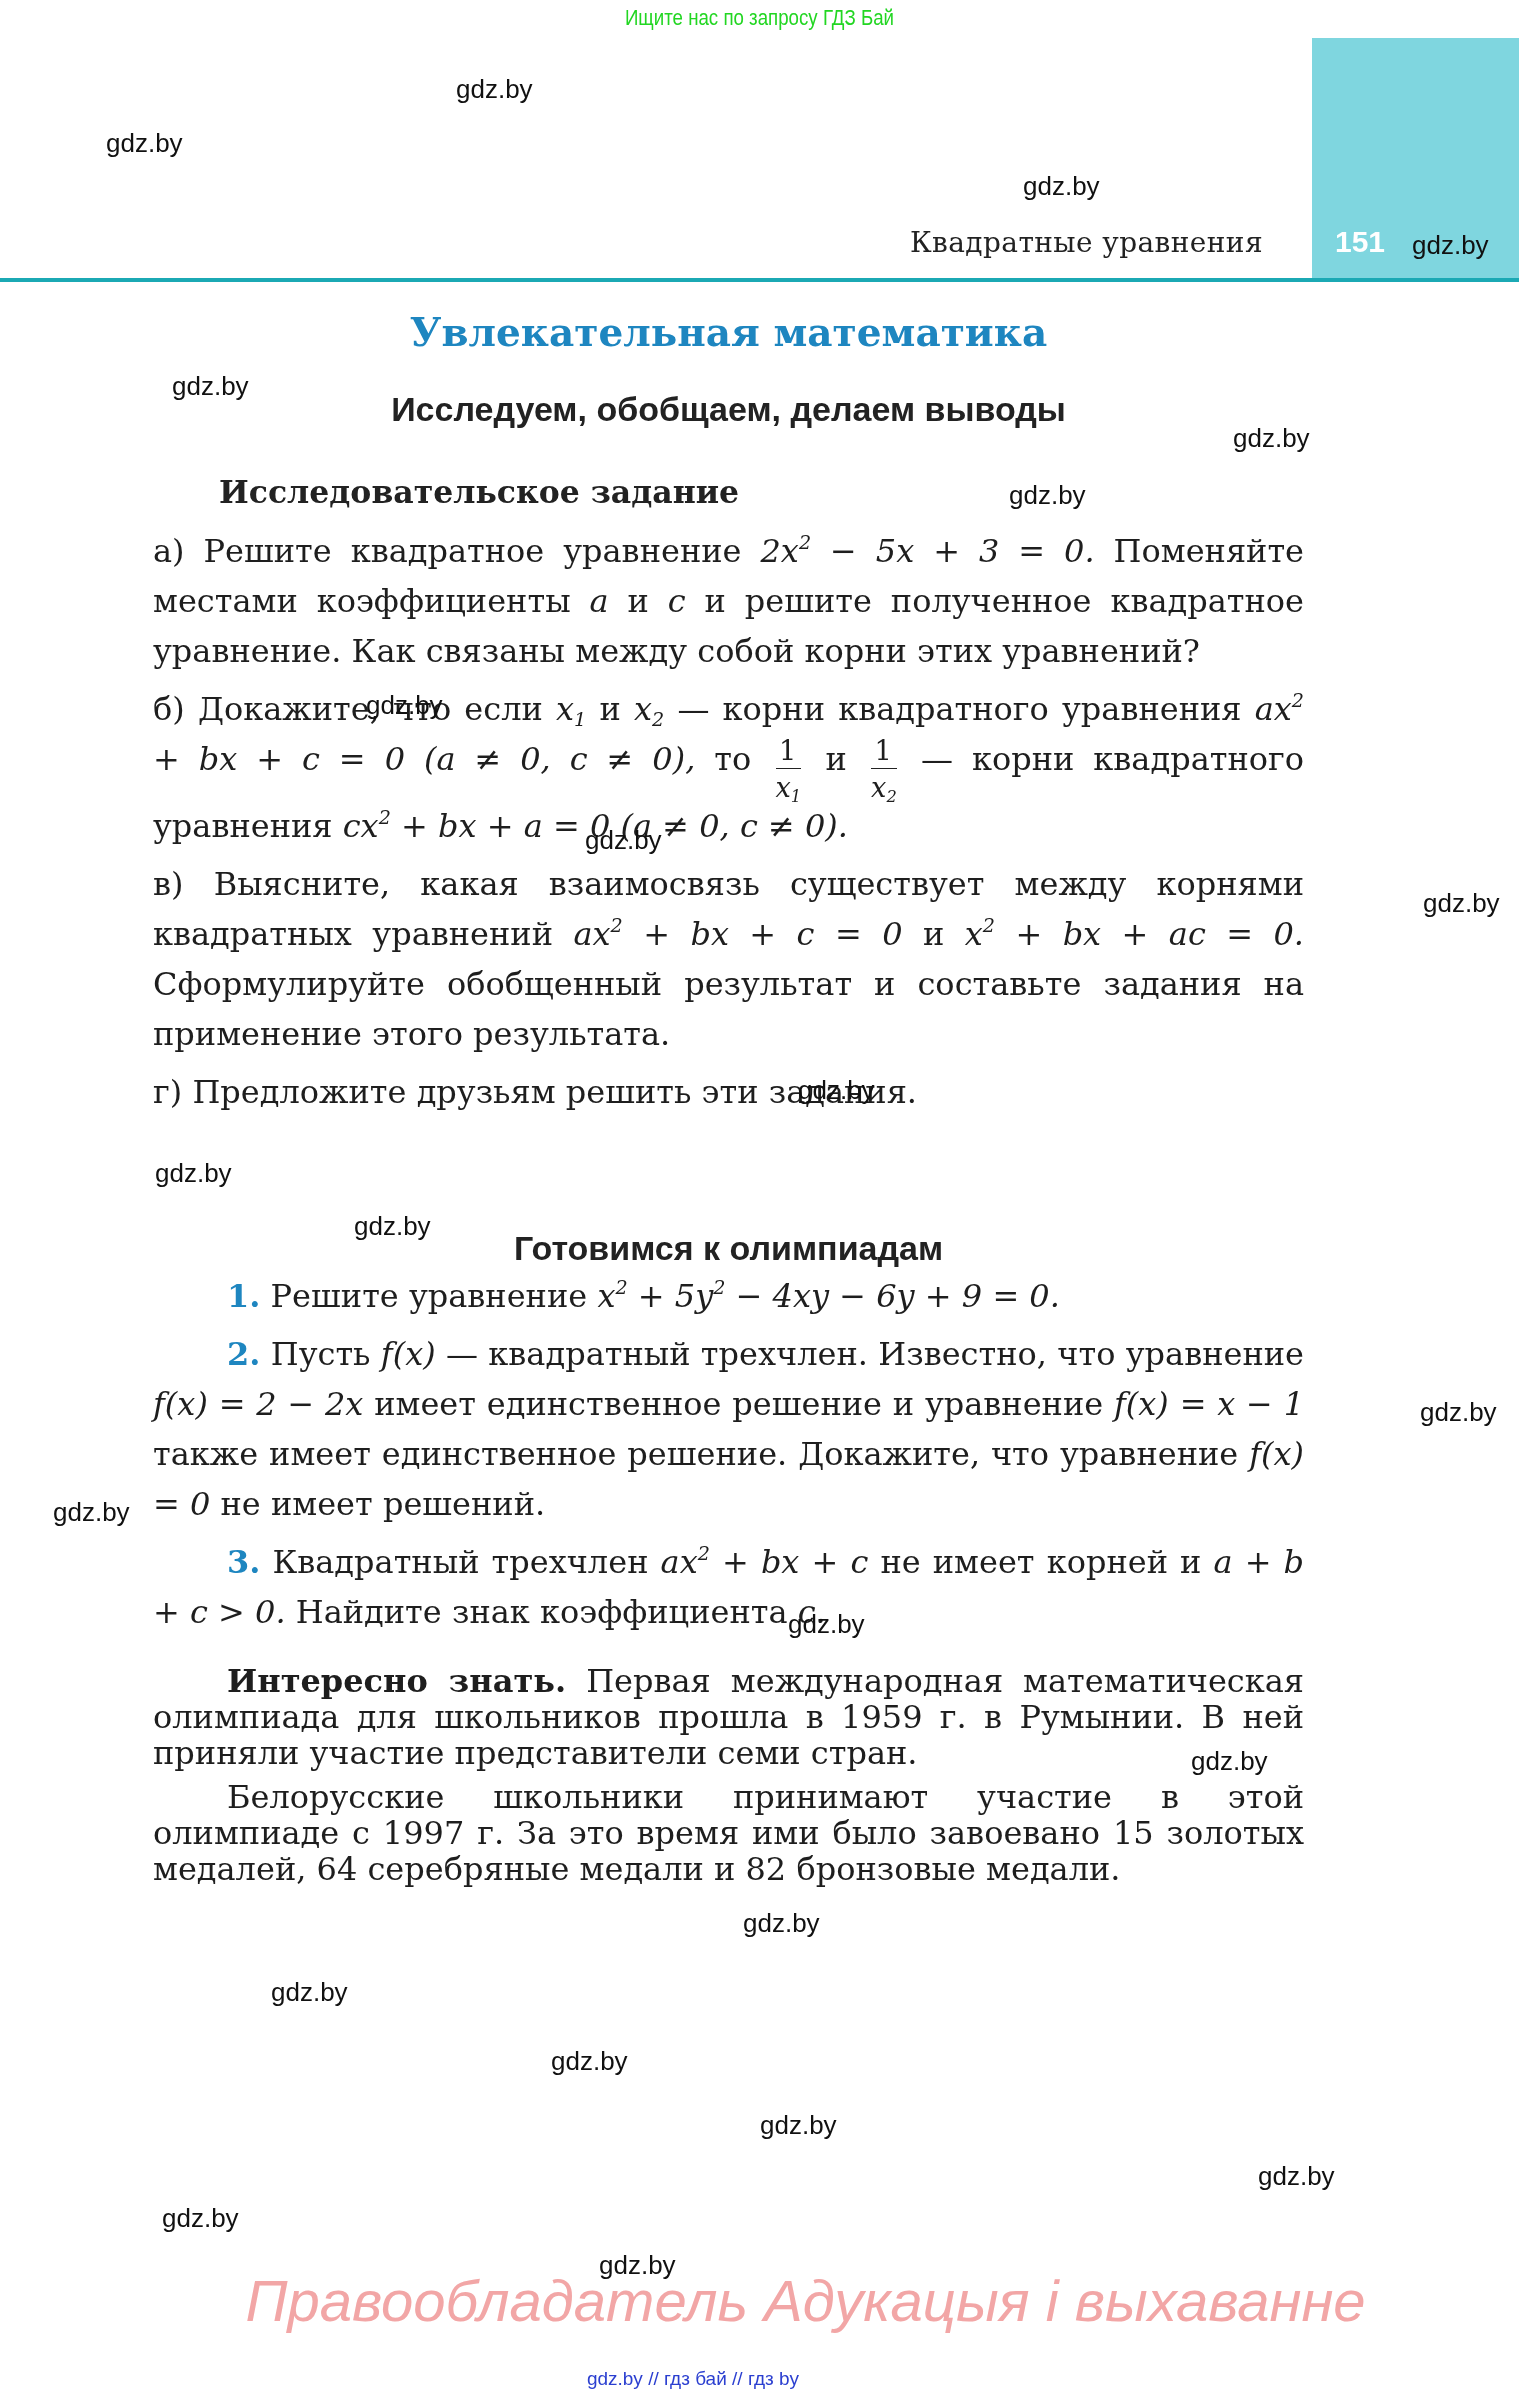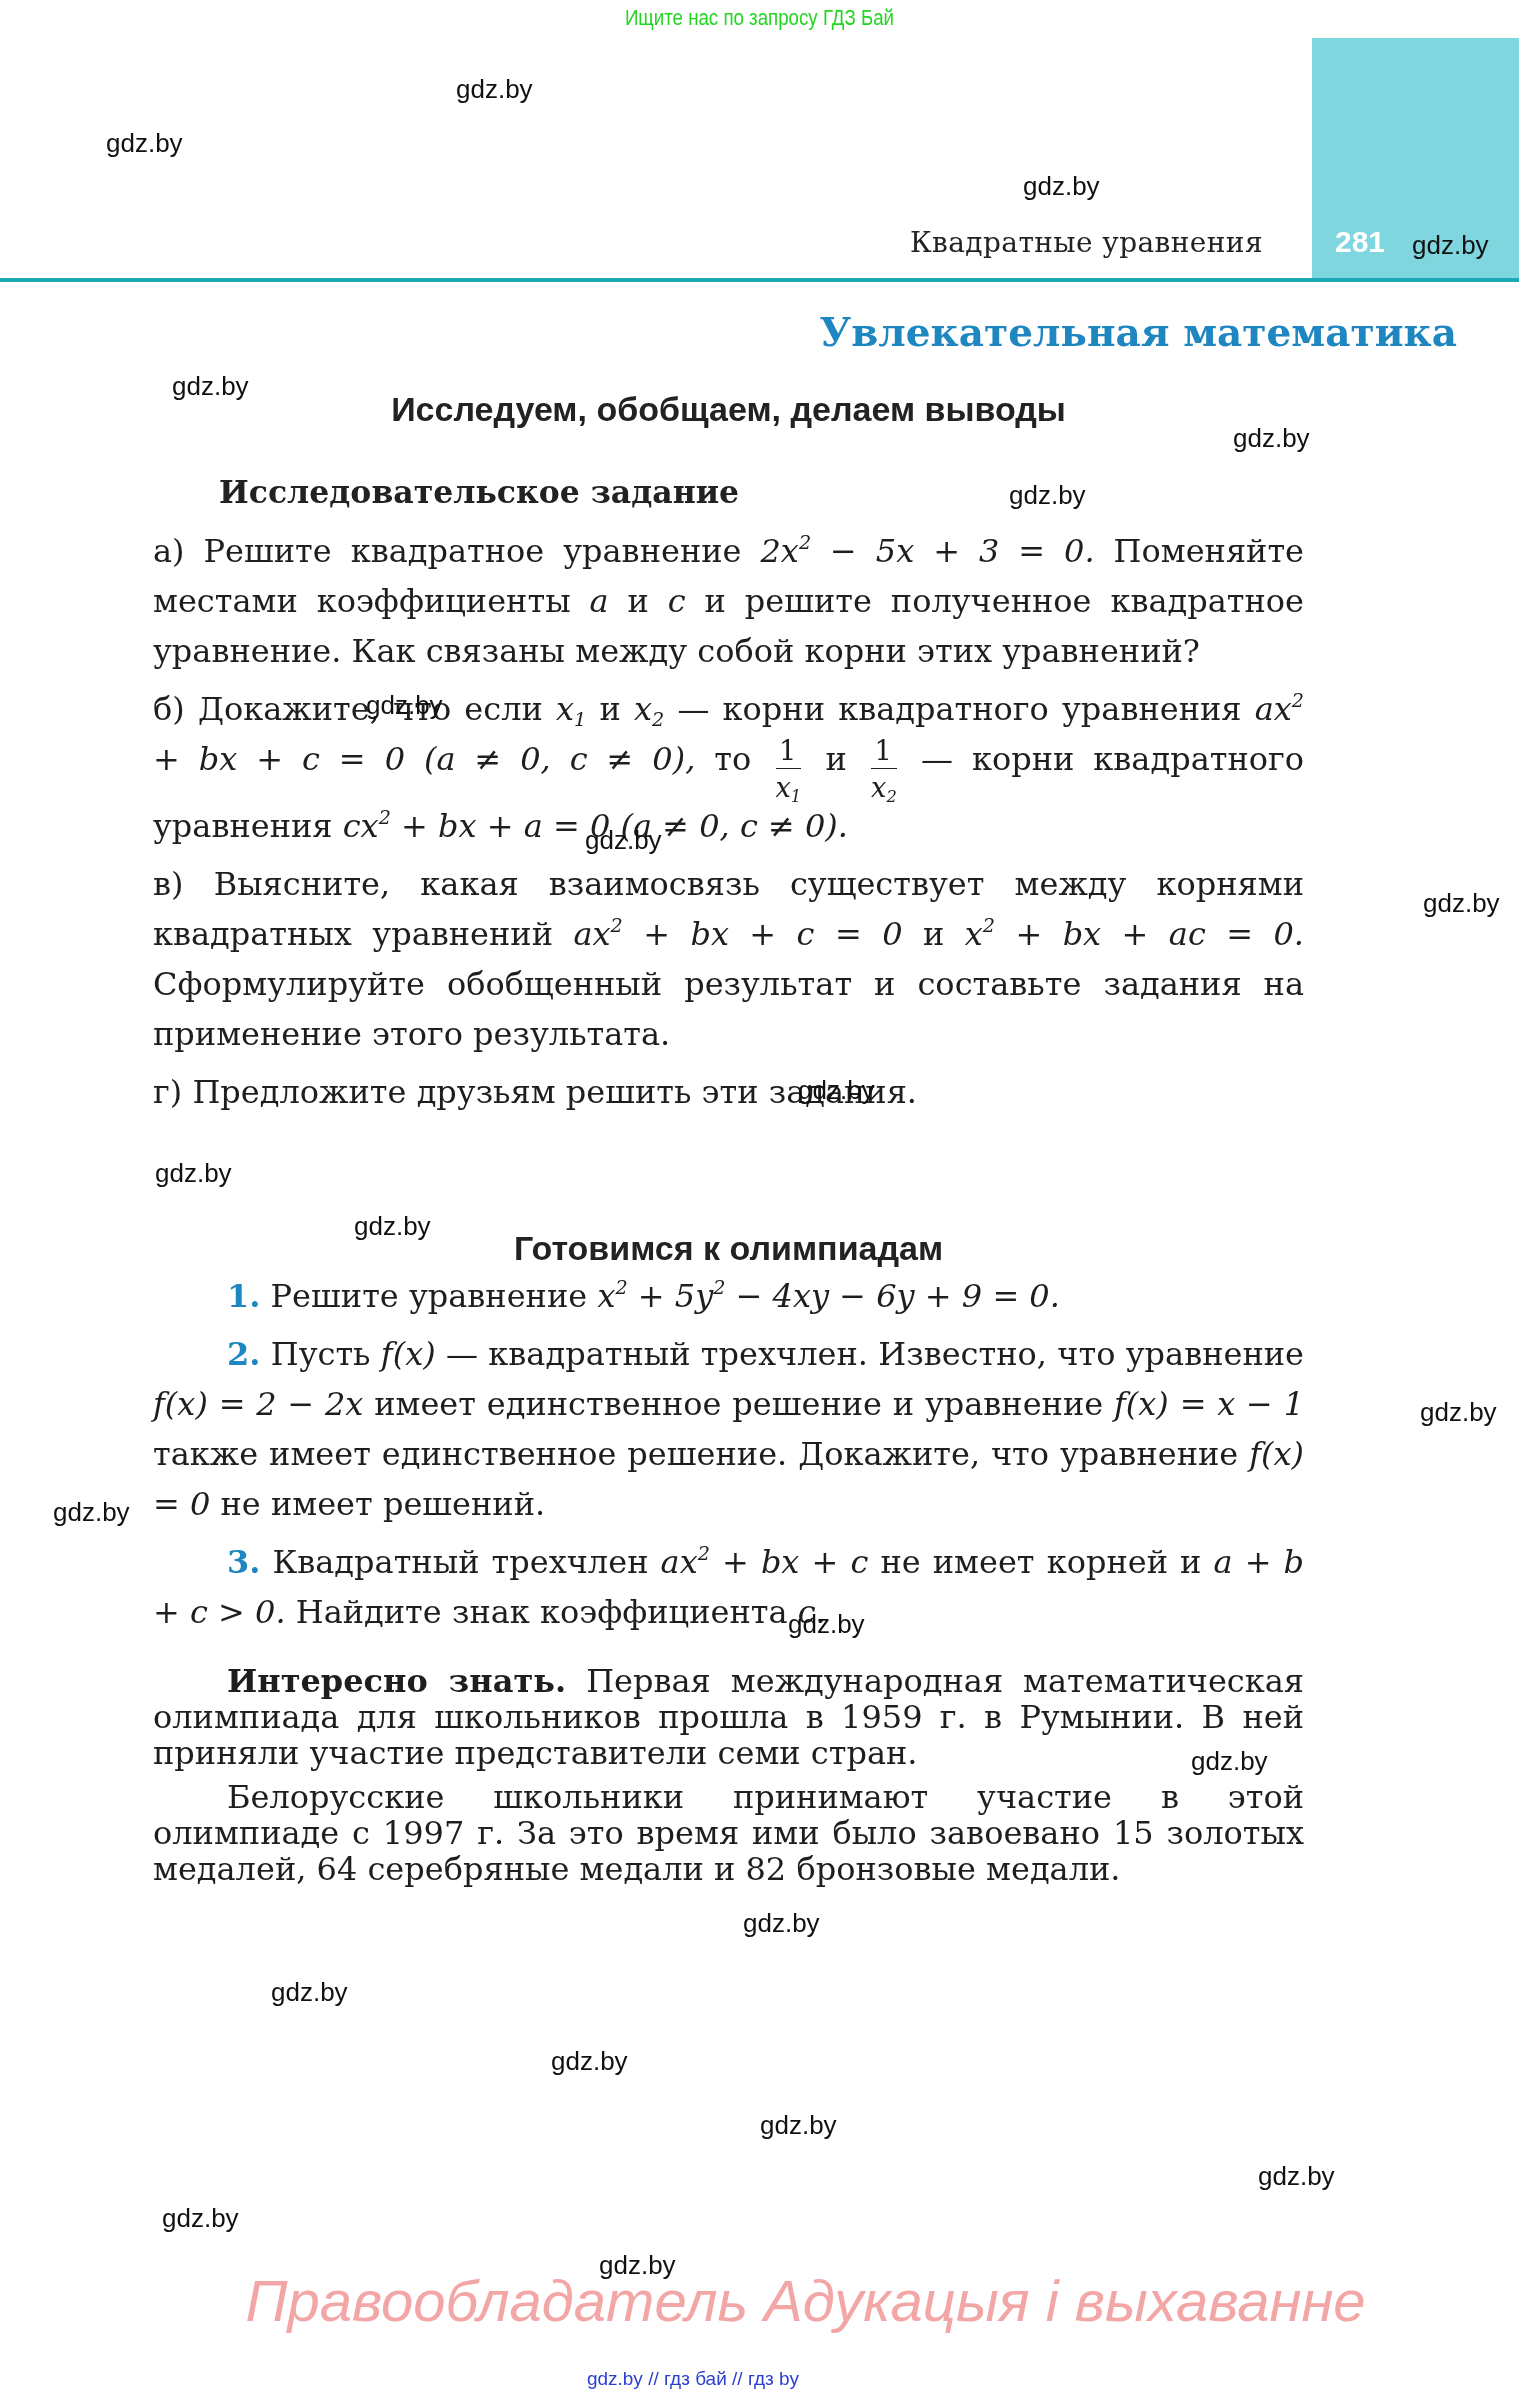--- a/index.html
+++ b/index.html
@@ -7,21 +7,21 @@
          font-family: "DejaVu Serif", "Liberation Serif", serif; color: #1e1e1e; }
   .abs { position: absolute; }
   .top-notice { left: 0; width: 1519px; top: 5.3px; text-align: center;
     font-family: "Liberation Sans", sans-serif; font-size: 22px; color: #22d622; transform: scaleX(0.85); }
   .wm { font-family: "Liberation Sans", sans-serif; font-size: 26px; color: #111; white-space: nowrap; }
   .tab-block { left: 1312px; top: 38px; width: 207px; height: 244px; background: #7fd6df; }
   .header-rule { left: 0; top: 278px; width: 1519px; height: 4.4px; background: #1ba9b4; }
   .running-head { left: 910px; top: 226px; font-size: 28px; color: #222; letter-spacing: 0.4px; }
   .page-num { left: 1335px; top: 225px; font-family: "Liberation Sans", sans-serif; font-weight: bold;
     font-size: 30px; color: #ffffff; }
-  .section-title { left: 0; width: 1457px; top: 309px; text-align: right; font-size: 39px; font-weight: bold; color: #1e86c0; }
+  .section-title { left: 0; width: 1457px; top: 309px; text-align: center; font-size: 39px; font-weight: bold; color: #1e86c0; }
   .subsection { left: 0; width: 1457px; text-align: center; font-family: "Liberation Sans", sans-serif;
     font-weight: bold; font-size: 34px; color: #222; }
   .task-title { font-weight: bold; font-size: 31.5px; color: #222; }
   .body-text { left: 145px; width: 1167px; font-size: 32px; line-height: 50px; text-align: justify; text-align-last: left; }
   .body-text p { margin: 8px; }
   .indent { text-indent: 74px; }
   .num { color: #1e86c0; font-weight: bold; }
   .m { font-style: italic; font-family: "DejaVu Serif", serif; }
   sup { font-size: 0.6em; vertical-align: 0.7em; line-height: 0; }
   sub { font-size: 0.6em; vertical-align: -0.3em; line-height: 0; }
@@ -35,21 +35,21 @@
     font-size: 19px; color: #2b3fd0; }
 </style>
 </head>
 <body>
 
 <div class="abs top-notice">Ищите нас по запросу ГДЗ Бай</div>
 
 <div class="abs tab-block"></div>
 <div class="abs header-rule"></div>
 <div class="abs running-head">Квадратные уравнения</div>
-<div class="abs page-num">281</div>
+<div class="abs page-num">151</div>
 
 <div class="abs section-title">Увлекательная математика</div>
 <div class="abs subsection" style="top:390px;">Исследуем, обобщаем, делаем выводы</div>
 
 <div class="abs task-title" style="left:219px; top:473px;">Исследовательское задание</div>
 
 <div class="abs body-text" style="top:518px;">
   <p>
     <span>а)</span>
     <span>Решите квадратное уравнение</span>

